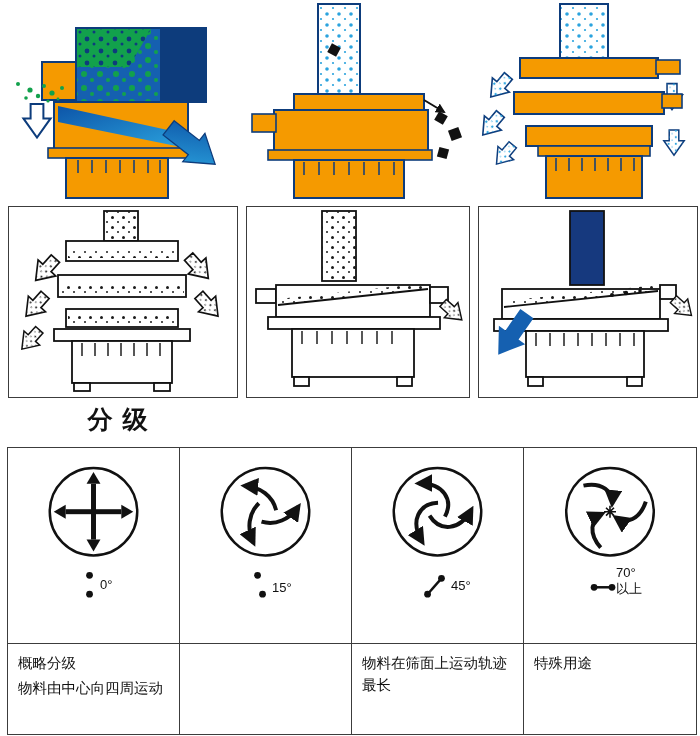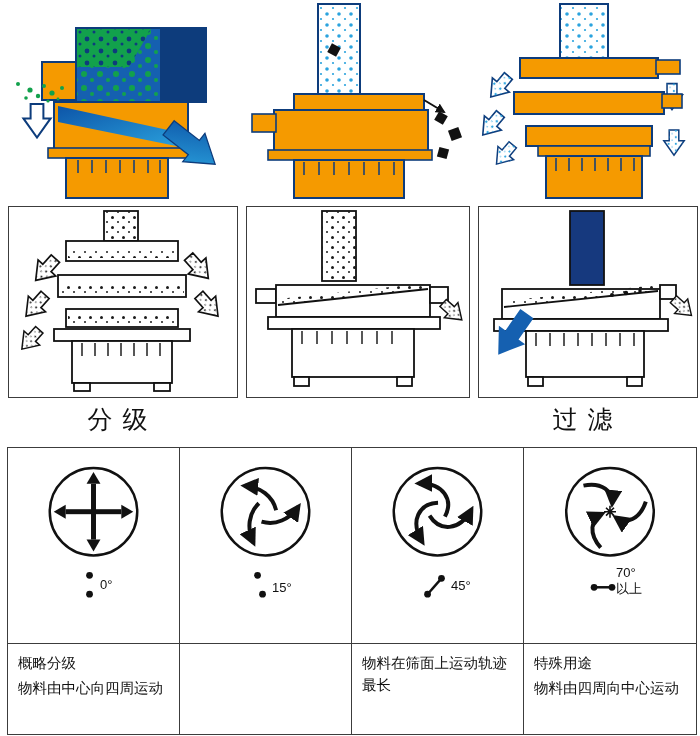--- a/index.html
+++ b/index.html
@@ -2,21 +2,21 @@
 <html><head>
 <meta charset="utf-8">
 <style>
   *{box-sizing:border-box}
   html,body{margin:0;padding:0}
   body{width:700px;height:736px;background:#fff;font-family:"Liberation Sans","DejaVu Sans",sans-serif;color:#111}
   .stage{position:relative;width:700px;height:736px;background:#fff;overflow:hidden}
   .top-svg{position:absolute;left:0;top:0}
   .mid-svg{position:absolute;left:0;top:205px}
   .proc-labels{position:absolute;top:403px;left:0;width:700px;height:42px}
-  .proc-label{position:absolute;font-size:25px;font-weight:normal;letter-spacing:10px;color:#111;text-align:center}
+  .proc-label{position:absolute;font-size:25px;font-weight:bold;letter-spacing:10px;color:#111;text-align:center}
   .proc-label.p1{left:8px;width:229px}
   .proc-label.p2{left:246px;width:223px}
   .proc-label.p3{left:478px;width:219px}
   .motion-table{position:absolute;left:7px;top:447px;width:690px;height:288px;border:1px solid #3c3c3c;display:grid;grid-template-columns:1fr 1fr 1fr 1fr;background:#fff}
   .t-col{border-right:1px solid #3c3c3c;display:flex;flex-direction:column;min-width:0}
   .t-col.last{border-right:none}
   .motion-cell{position:relative;height:196px;border-bottom:1px solid #3c3c3c;flex:none}
   .motion-cell svg{position:absolute;left:0;top:0;width:100%;height:100%}
   .angle-label{position:absolute;font-size:13px;color:#111;z-index:2;white-space:nowrap}
   .a1{left:92px;top:129px}
@@ -236,21 +236,20 @@
       <rect x="528" y="172" width="15" height="9" fill="#fff" stroke="#111"></rect>
       <rect x="627" y="172" width="15" height="9" fill="#fff" stroke="#111"></rect>
       <g transform="translate(512,130) rotate(125)">
         <path d="M-26,-8 h26 v-8 l24,16 l-24,16 v-8 h-26 z" fill="#1560b0"></path>
       </g>
     </g>
   </svg>
 
   <div class="proc-labels">
     <div class="proc-label p1">分级</div>
-    <div class="proc-label p3">过滤</div>
   </div>
 
   <div class="motion-table">
 
     <div class="t-col">
       <div class="motion-cell">
         <svg viewBox="0 0 172 196">
           <circle cx="86" cy="64" r="44" fill="none" stroke="#111" stroke-width="2.5"></circle>
           <g fill="#111">
             <rect x="58" y="61.5" width="56" height="5"></rect>
@@ -346,18 +345,17 @@
             <circle cx="88" cy="140" r="3.4" fill="#111"></circle>
           </g>
         </svg>
         <div class="angle-label a4">
           <span class="blk">70°</span>
           <span class="blk">以上</span>
         </div>
       </div>
       <div class="text-cell">
         <div class="cell-title">特殊用途</div>
-        <div class="cell-desc">物料由四周向中心运动</div>
       </div>
     </div>
 
   </div>
 </div>
 
 </body></html>

